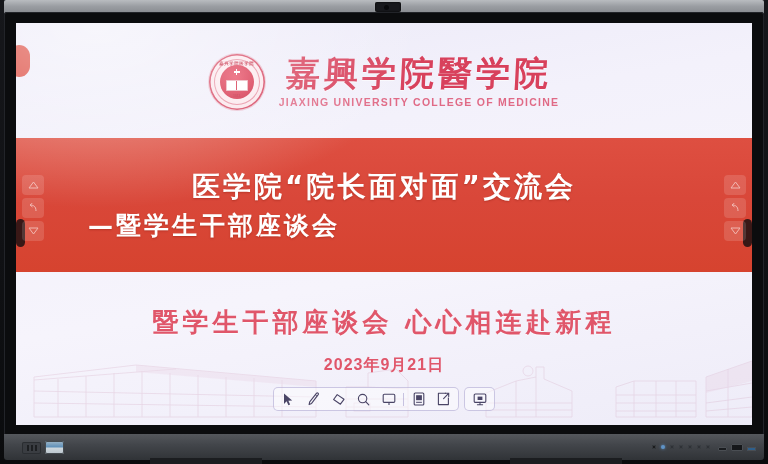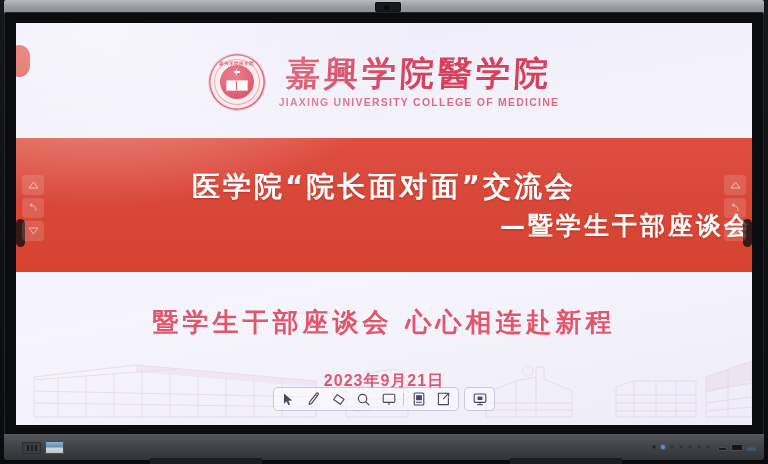--- a/index.html
+++ b/index.html
@@ -99,31 +99,31 @@
   .wm-en{margin-top:4px;font-size:10.5px;font-weight:bold;color:#e06a86;
          letter-spacing:1.25px;}
 
   
   .banner{position:absolute;left:0;right:0;top:115px;height:134px;
           background:linear-gradient(180deg,#de4f41 0%,#d94739 45%,#d6432f 100%);
           display:flex;flex-direction:column;justify-content:center;}
   .banner .t1{text-align:center;color:#fff;font-size:28px;font-weight:bold;
           letter-spacing:3px;font-family:"DejaVu Sans","Liberation Sans",sans-serif;
           text-shadow:0 1px 2px rgba(120,20,10,.35);line-height:1.25;}
-  .banner .t2{text-align:right;color:#fff;font-size:25px;font-weight:bold;
+  .banner .t2{text-align:left;color:#fff;font-size:25px;font-weight:bold;
           letter-spacing:3px;padding-left:72px;margin-top:6px;
           font-family:"DejaVu Sans","Liberation Sans",sans-serif;
           text-shadow:0 1px 2px rgba(120,20,10,.35);line-height:1.25;}
 
   
   .slogan{position:absolute;left:0;right:0;top:282px;text-align:center;
           color:#e0566a;font-size:26px;letter-spacing:4px;font-weight:bold;
           font-family:"DejaVu Serif","Liberation Serif",serif;
           text-shadow:0 1px 0 rgba(255,255,255,.55);}
-  .date{position:absolute;left:0;right:0;top:348px;text-align:center;
+  .date{position:absolute;left:0;right:0;top:332px;text-align:center;
         color:#e0566a;font-size:16px;font-weight:bold;letter-spacing:1px;}
 
   
   .skyline{position:absolute;left:0;right:0;bottom:0;height:78px;opacity:.30;
            pointer-events:none;}
 
   
   .toolbar{position:absolute;left:50%;transform:translateX(-50%);bottom:14px;
            display:flex;align-items:center;gap:0;}
   .tb-group{display:flex;align-items:center;

